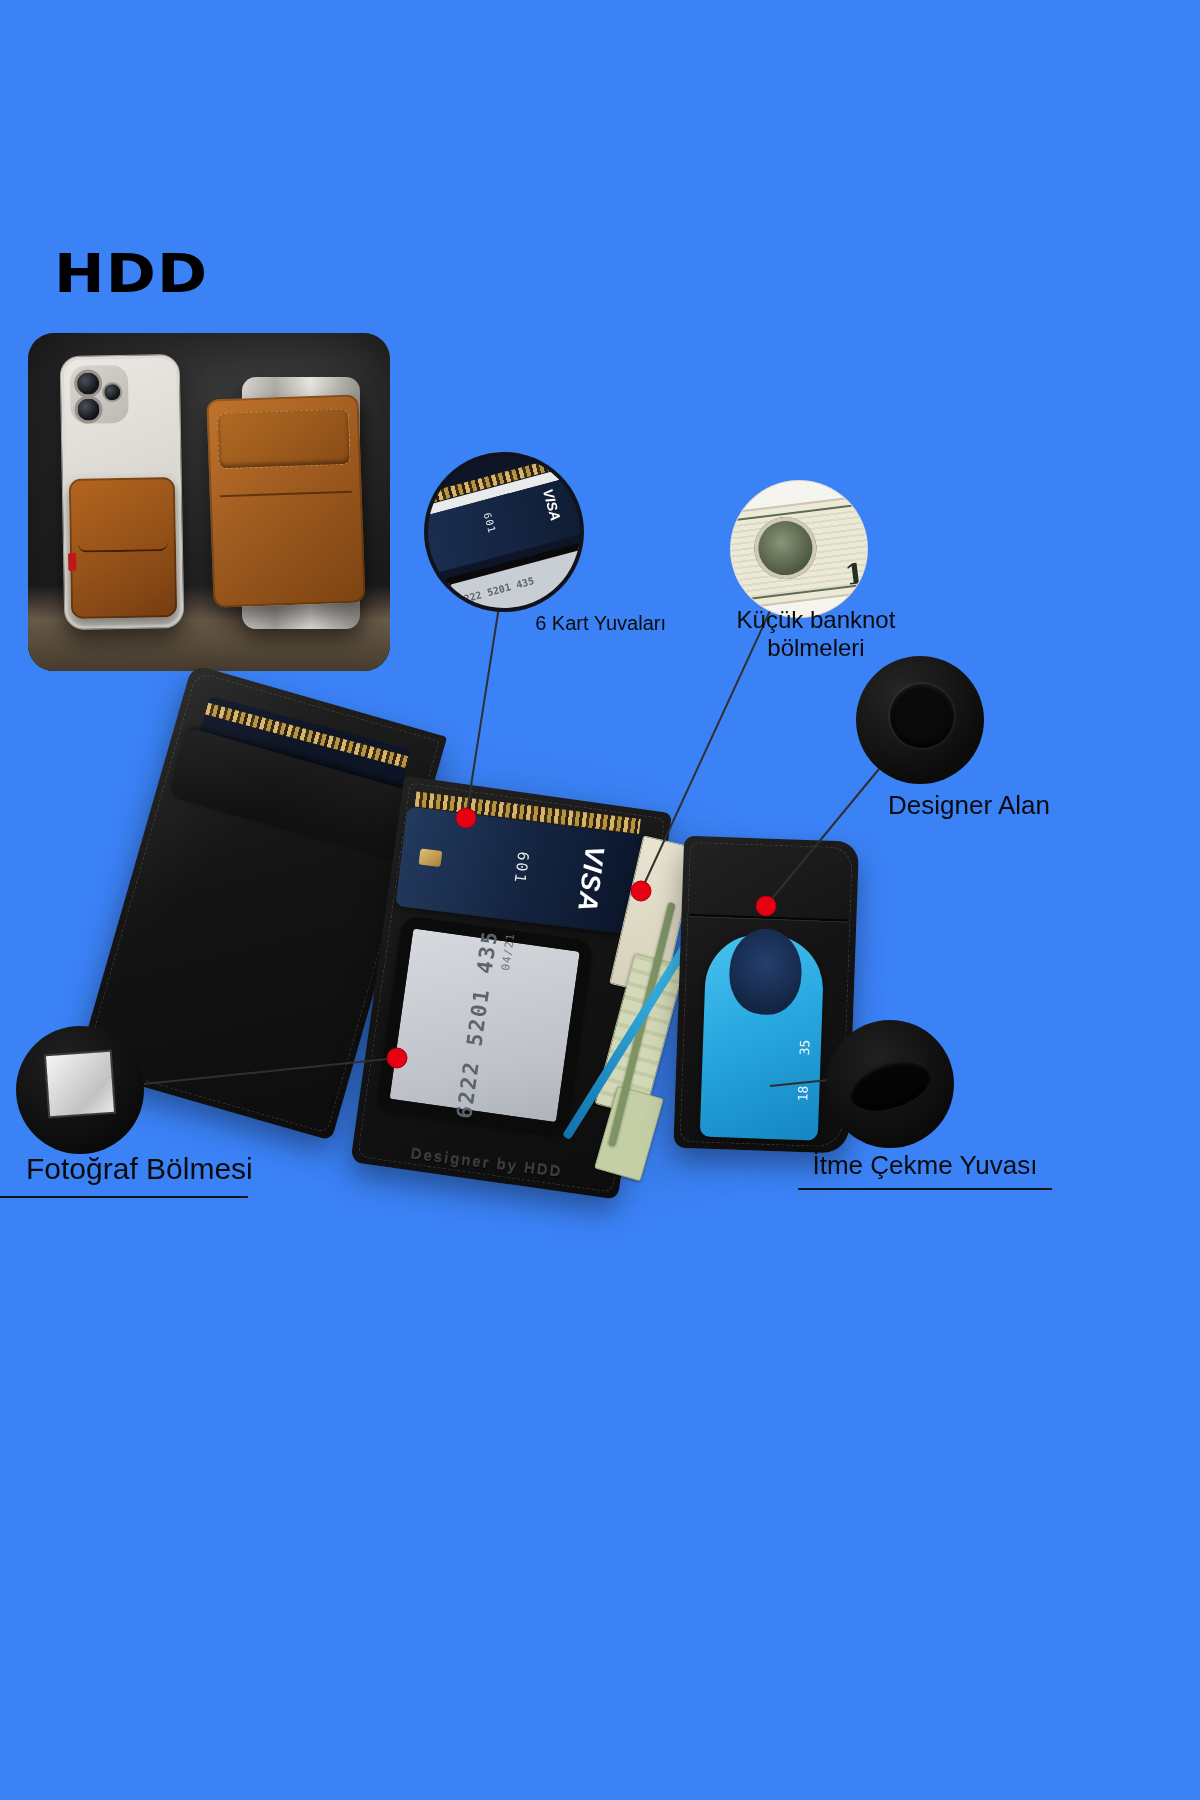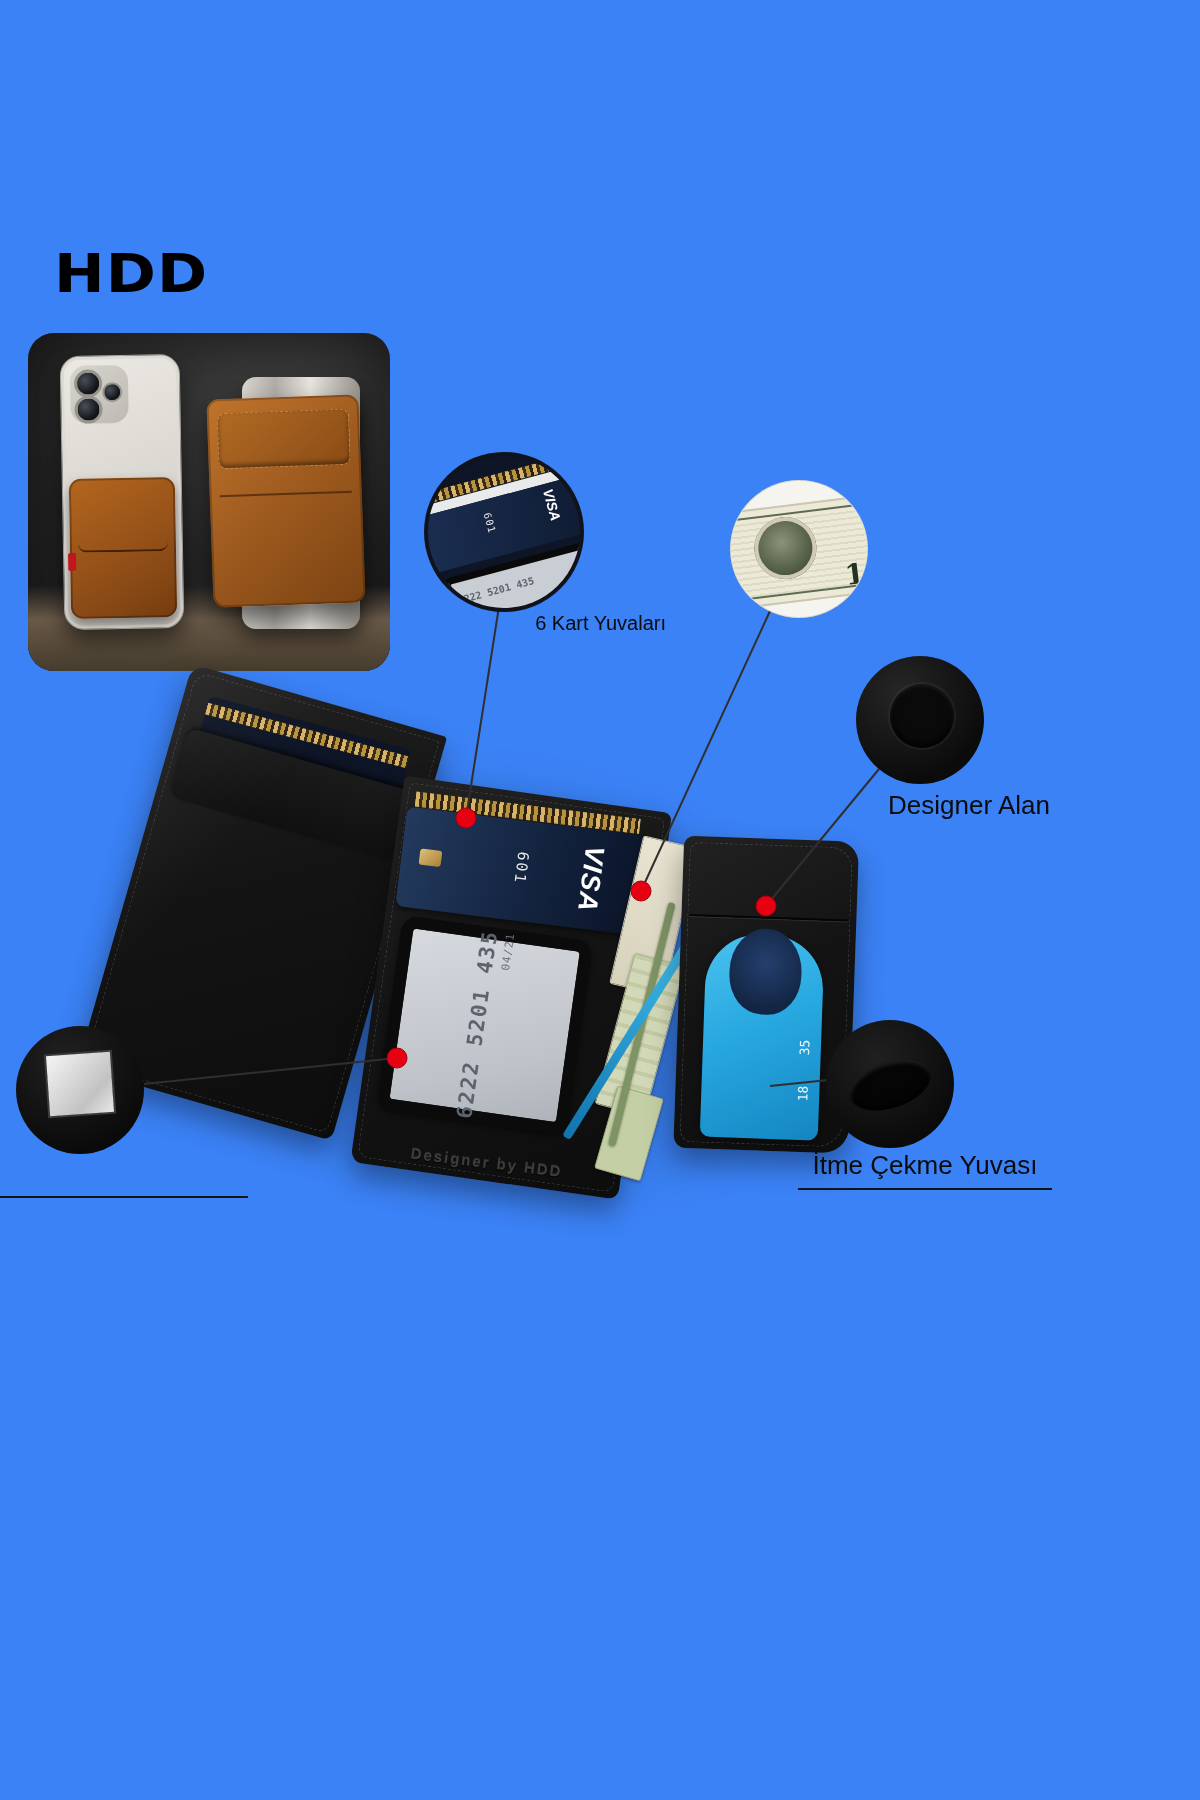--- a/index.html
+++ b/index.html
@@ -293,18 +293,20 @@
 
   <div class="circle c4">
     <div class="oval"></div>
   </div>
 
   <div class="circle c5">
     <div class="photo-sq"></div>
   </div>
 
   <div class="label lab1">6 Kart Yuvaları</div>
+  <div class="label lab2">Küçük banknot bölmeleri</div>
   <div class="label lab3">Designer Alan</div>
   <div class="label lab4">İtme Çekme Yuvası</div>
+  <div class="label lab5">Fotoğraf Bölmesi</div>
   <div class="underline4"></div>
   <div class="underline5"></div>
 
 </div>
 
 </body></html>

